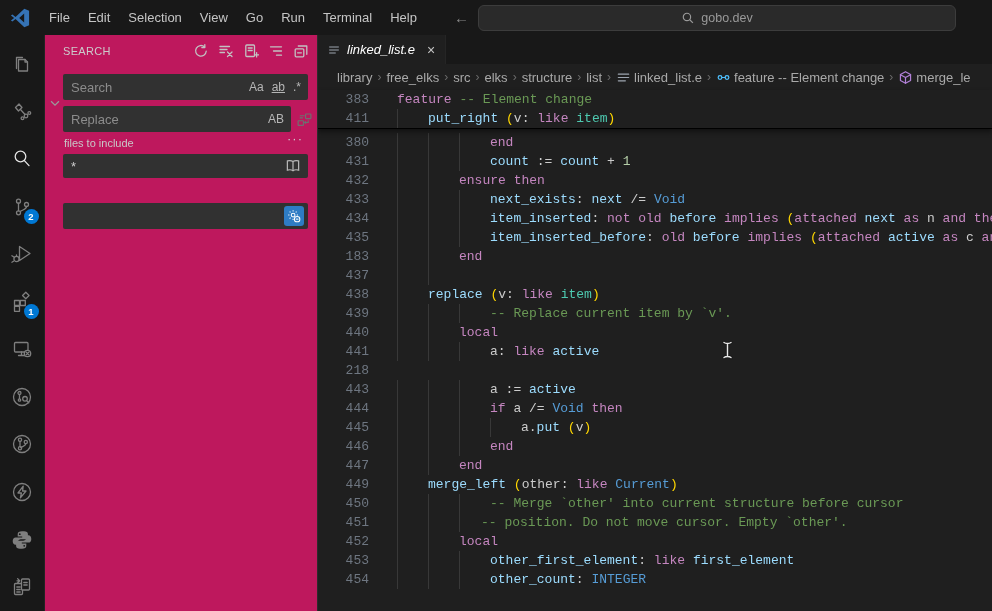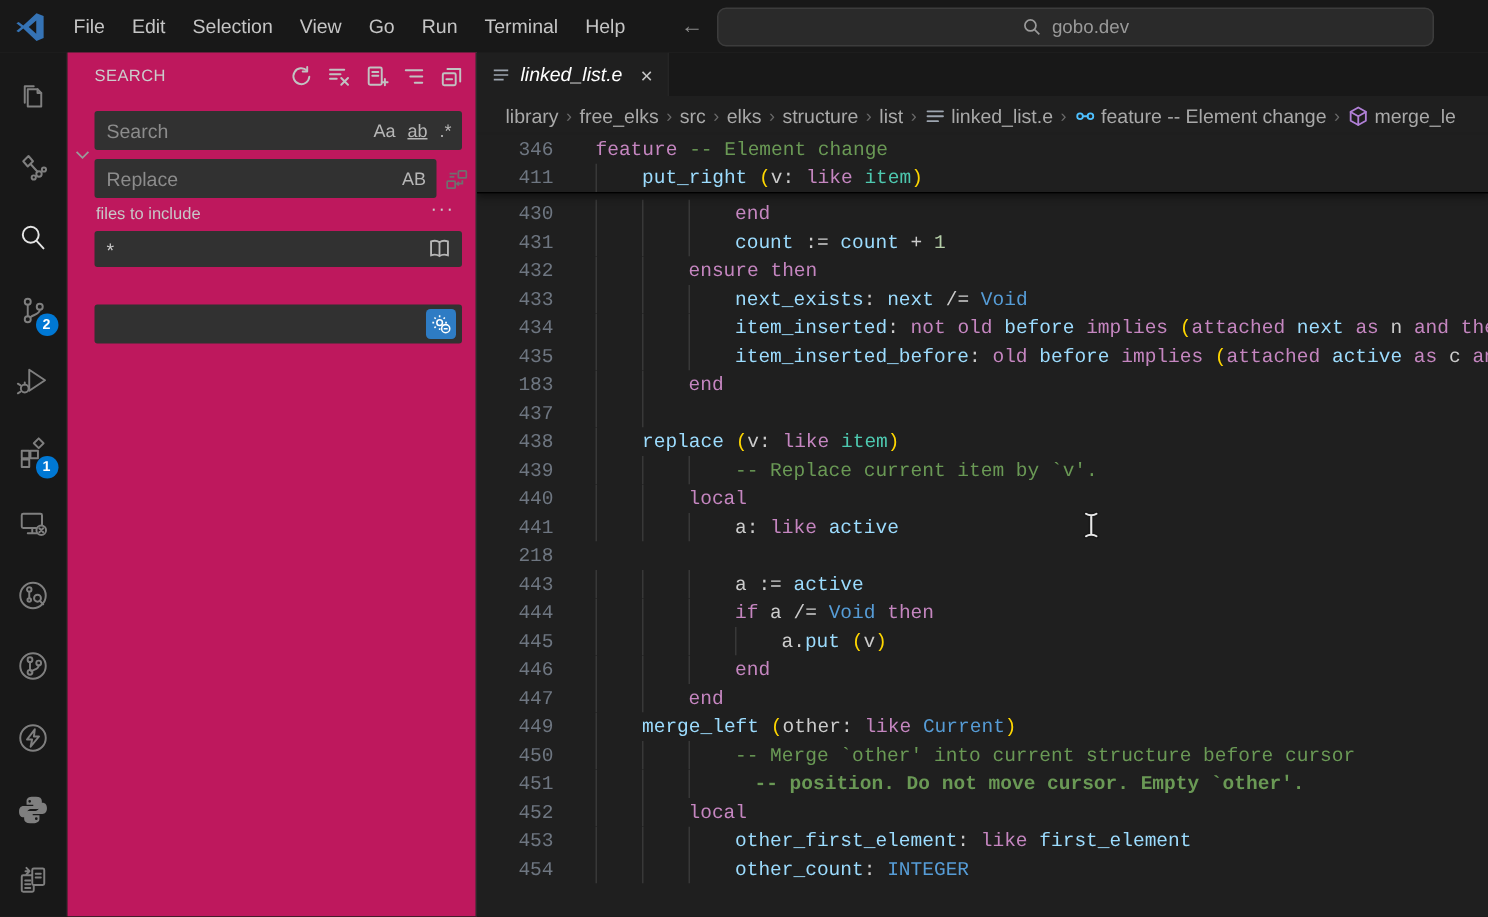--- a/index.html
+++ b/index.html
@@ -387,45 +387,45 @@
               <svg viewBox="0 0 16 16" fill="none" stroke="currentColor" stroke-width="1.3" stroke-linecap="round" stroke-linejoin="round">
                 <path d="M8 1.8l5.4 3v6.4L8 14.2l-5.4-3V4.8z"></path>
                 <path d="M8 8l5.4-3M8 8 2.6 5M8 8v6"></path>
               </svg>
             </span>
             <span>merge_le</span>
           </span>
         </div>
       <div class="code-region">
         <div class="sticky" id="sticky">
-            <div class="code-row"><span class="gutter">346</span><div class="lcontent"><span style="margin-left: 0px; position: relative;"><span style="color: rgb(197, 134, 192);">feature</span><span style="color: rgb(204, 204, 204);"> </span><span style="color: rgb(106, 153, 85);">-- Element change</span></span></div></div>
+            <div class="code-row"><span class="gutter">383</span><div class="lcontent"><span style="margin-left: 0px; position: relative;"><span style="color: rgb(197, 134, 192);">feature</span><span style="color: rgb(204, 204, 204);"> </span><span style="color: rgb(106, 153, 85);">-- Element change</span></span></div></div>
             <div class="code-row"><span class="gutter">411</span><div class="lcontent"><span class="guide" style="left: 7px;"></span><span style="margin-left: 31px; position: relative;"><span style="color: rgb(156, 220, 254);">put_right</span><span style="color: rgb(204, 204, 204);"> </span><span style="color: rgb(255, 215, 0);">(</span><span style="color: rgb(204, 204, 204);">v: </span><span style="color: rgb(197, 134, 192);">like</span><span style="color: rgb(204, 204, 204);"> </span><span style="color: rgb(78, 201, 176);">item</span><span style="color: rgb(255, 215, 0);">)</span></span></div></div>
           </div>
         <div class="code-lines" id="codeLines">
-            <div class="code-row"><span class="gutter">430</span><div class="lcontent"><span class="guide" style="left: 7px;"></span><span class="guide" style="left: 38px;"></span><span class="guide" style="left: 69px;"></span><span style="margin-left: 93px; position: relative;"><span style="color: rgb(197, 134, 192);">end</span></span></div></div>
+            <div class="code-row"><span class="gutter">380</span><div class="lcontent"><span class="guide" style="left: 7px;"></span><span class="guide" style="left: 38px;"></span><span class="guide" style="left: 69px;"></span><span style="margin-left: 93px; position: relative;"><span style="color: rgb(197, 134, 192);">end</span></span></div></div>
             <div class="code-row"><span class="gutter">431</span><div class="lcontent"><span class="guide" style="left: 7px;"></span><span class="guide" style="left: 38px;"></span><span class="guide" style="left: 69px;"></span><span style="margin-left: 93px; position: relative;"><span style="color: rgb(156, 220, 254);">count</span><span style="color: rgb(204, 204, 204);"> := </span><span style="color: rgb(156, 220, 254);">count</span><span style="color: rgb(204, 204, 204);"> + </span><span style="color: rgb(181, 206, 168);">1</span></span></div></div>
             <div class="code-row"><span class="gutter">432</span><div class="lcontent"><span class="guide" style="left: 7px;"></span><span class="guide" style="left: 38px;"></span><span style="margin-left: 62px; position: relative;"><span style="color: rgb(197, 134, 192);">ensure</span><span style="color: rgb(204, 204, 204);"> </span><span style="color: rgb(197, 134, 192);">then</span></span></div></div>
             <div class="code-row"><span class="gutter">433</span><div class="lcontent"><span class="guide" style="left: 7px;"></span><span class="guide" style="left: 38px;"></span><span class="guide" style="left: 69px;"></span><span style="margin-left: 93px; position: relative;"><span style="color: rgb(156, 220, 254);">next_exists</span><span style="color: rgb(204, 204, 204);">: </span><span style="color: rgb(156, 220, 254);">next</span><span style="color: rgb(204, 204, 204);"> /= </span><span style="color: rgb(86, 156, 214);">Void</span></span></div></div>
             <div class="code-row"><span class="gutter">434</span><div class="lcontent"><span class="guide" style="left: 7px;"></span><span class="guide" style="left: 38px;"></span><span class="guide" style="left: 69px;"></span><span style="margin-left: 93px; position: relative;"><span style="color: rgb(156, 220, 254);">item_inserted</span><span style="color: rgb(204, 204, 204);">: </span><span style="color: rgb(197, 134, 192);">not</span><span style="color: rgb(204, 204, 204);"> </span><span style="color: rgb(197, 134, 192);">old</span><span style="color: rgb(204, 204, 204);"> </span><span style="color: rgb(156, 220, 254);">before</span><span style="color: rgb(204, 204, 204);"> </span><span style="color: rgb(197, 134, 192);">implies</span><span style="color: rgb(204, 204, 204);"> </span><span style="color: rgb(255, 215, 0);">(</span><span style="color: rgb(197, 134, 192);">attached</span><span style="color: rgb(204, 204, 204);"> </span><span style="color: rgb(156, 220, 254);">next</span><span style="color: rgb(204, 204, 204);"> </span><span style="color: rgb(197, 134, 192);">as</span><span style="color: rgb(204, 204, 204);"> n </span><span style="color: rgb(197, 134, 192);">and</span><span style="color: rgb(204, 204, 204);"> </span><span style="color: rgb(197, 134, 192);">then</span></span></div></div>
             <div class="code-row"><span class="gutter">435</span><div class="lcontent"><span class="guide" style="left: 7px;"></span><span class="guide" style="left: 38px;"></span><span class="guide" style="left: 69px;"></span><span style="margin-left: 93px; position: relative;"><span style="color: rgb(156, 220, 254);">item_inserted_before</span><span style="color: rgb(204, 204, 204);">: </span><span style="color: rgb(197, 134, 192);">old</span><span style="color: rgb(204, 204, 204);"> </span><span style="color: rgb(156, 220, 254);">before</span><span style="color: rgb(204, 204, 204);"> </span><span style="color: rgb(197, 134, 192);">implies</span><span style="color: rgb(204, 204, 204);"> </span><span style="color: rgb(255, 215, 0);">(</span><span style="color: rgb(197, 134, 192);">attached</span><span style="color: rgb(204, 204, 204);"> </span><span style="color: rgb(156, 220, 254);">active</span><span style="color: rgb(204, 204, 204);"> </span><span style="color: rgb(197, 134, 192);">as</span><span style="color: rgb(204, 204, 204);"> c </span><span style="color: rgb(197, 134, 192);">and</span></span></div></div>
             <div class="code-row"><span class="gutter">183</span><div class="lcontent"><span class="guide" style="left: 7px;"></span><span class="guide" style="left: 38px;"></span><span style="margin-left: 62px; position: relative;"><span style="color: rgb(197, 134, 192);">end</span></span></div></div>
             <div class="code-row"><span class="gutter">437</span><div class="lcontent"><span class="guide" style="left: 7px;"></span><span class="guide" style="left: 38px;"></span><span style="margin-left: 0px; position: relative;"></span></div></div>
             <div class="code-row"><span class="gutter">438</span><div class="lcontent"><span class="guide" style="left: 7px;"></span><span style="margin-left: 31px; position: relative;"><span style="color: rgb(156, 220, 254);">replace</span><span style="color: rgb(204, 204, 204);"> </span><span style="color: rgb(255, 215, 0);">(</span><span style="color: rgb(204, 204, 204);">v: </span><span style="color: rgb(197, 134, 192);">like</span><span style="color: rgb(204, 204, 204);"> </span><span style="color: rgb(78, 201, 176);">item</span><span style="color: rgb(255, 215, 0);">)</span></span></div></div>
             <div class="code-row"><span class="gutter">439</span><div class="lcontent"><span class="guide" style="left: 7px;"></span><span class="guide" style="left: 38px;"></span><span class="guide" style="left: 69px;"></span><span style="margin-left: 93px; position: relative;"><span style="color: rgb(106, 153, 85);">-- Replace current item by `v'.</span></span></div></div>
             <div class="code-row"><span class="gutter">440</span><div class="lcontent"><span class="guide" style="left: 7px;"></span><span class="guide" style="left: 38px;"></span><span style="margin-left: 62px; position: relative;"><span style="color: rgb(197, 134, 192);">local</span></span></div></div>
             <div class="code-row"><span class="gutter">441</span><div class="lcontent"><span class="guide" style="left: 7px;"></span><span class="guide" style="left: 38px;"></span><span class="guide" style="left: 69px;"></span><span style="margin-left: 93px; position: relative;"><span style="color: rgb(204, 204, 204);">a: </span><span style="color: rgb(197, 134, 192);">like</span><span style="color: rgb(204, 204, 204);"> </span><span style="color: rgb(156, 220, 254);">active</span></span></div></div>
             <div class="code-row"><span class="gutter">218</span></div>
             <div class="code-row"><span class="gutter">443</span><div class="lcontent"><span class="guide" style="left: 7px;"></span><span class="guide" style="left: 38px;"></span><span class="guide" style="left: 69px;"></span><span style="margin-left: 93px; position: relative;"><span style="color: rgb(204, 204, 204);">a := </span><span style="color: rgb(156, 220, 254);">active</span></span></div></div>
             <div class="code-row"><span class="gutter">444</span><div class="lcontent"><span class="guide" style="left: 7px;"></span><span class="guide" style="left: 38px;"></span><span class="guide" style="left: 69px;"></span><span style="margin-left: 93px; position: relative;"><span style="color: rgb(197, 134, 192);">if</span><span style="color: rgb(204, 204, 204);"> a /= </span><span style="color: rgb(86, 156, 214);">Void</span><span style="color: rgb(204, 204, 204);"> </span><span style="color: rgb(197, 134, 192);">then</span></span></div></div>
             <div class="code-row"><span class="gutter">445</span><div class="lcontent"><span class="guide" style="left: 7px;"></span><span class="guide" style="left: 38px;"></span><span class="guide" style="left: 69px;"></span><span class="guide" style="left: 100px;"></span><span style="margin-left: 124px; position: relative;"><span style="color: rgb(204, 204, 204);">a.</span><span style="color: rgb(156, 220, 254);">put</span><span style="color: rgb(204, 204, 204);"> </span><span style="color: rgb(255, 215, 0);">(</span><span style="color: rgb(204, 204, 204);">v</span><span style="color: rgb(255, 215, 0);">)</span></span></div></div>
             <div class="code-row"><span class="gutter">446</span><div class="lcontent"><span class="guide" style="left: 7px;"></span><span class="guide" style="left: 38px;"></span><span class="guide" style="left: 69px;"></span><span style="margin-left: 93px; position: relative;"><span style="color: rgb(197, 134, 192);">end</span></span></div></div>
             <div class="code-row"><span class="gutter">447</span><div class="lcontent"><span class="guide" style="left: 7px;"></span><span class="guide" style="left: 38px;"></span><span style="margin-left: 62px; position: relative;"><span style="color: rgb(197, 134, 192);">end</span></span></div></div>
             <div class="code-row"><span class="gutter">449</span><div class="lcontent"><span class="guide" style="left: 7px;"></span><span style="margin-left: 31px; position: relative;"><span style="color: rgb(156, 220, 254);">merge_left</span><span style="color: rgb(204, 204, 204);"> </span><span style="color: rgb(255, 215, 0);">(</span><span style="color: rgb(204, 204, 204);">other: </span><span style="color: rgb(197, 134, 192);">like</span><span style="color: rgb(204, 204, 204);"> </span><span style="color: rgb(86, 156, 214);">Current</span><span style="color: rgb(255, 215, 0);">)</span></span></div></div>
             <div class="code-row"><span class="gutter">450</span><div class="lcontent"><span class="guide" style="left: 7px;"></span><span class="guide" style="left: 38px;"></span><span class="guide" style="left: 69px;"></span><span style="margin-left: 93px; position: relative;"><span style="color: rgb(106, 153, 85);">-- Merge `other' into current structure before cursor</span></span></div></div>
-            <div class="code-row"><span class="gutter">451</span><div class="lcontent"><span class="guide" style="left: 7px;"></span><span class="guide" style="left: 38px;"></span><span class="guide" style="left: 69px;"></span><span style="margin-left: 106px; position: relative; font-weight: bold;"><span style="color: rgb(106, 153, 85);">-- position. Do not move cursor. Empty `other'.</span></span></div></div>
+            <div class="code-row"><span class="gutter">451</span><div class="lcontent"><span class="guide" style="left: 7px;"></span><span class="guide" style="left: 38px;"></span><span class="guide" style="left: 69px;"></span><span style="margin-left: 84px; position: relative;"><span style="color: rgb(106, 153, 85);">-- position. Do not move cursor. Empty `other'.</span></span></div></div>
             <div class="code-row"><span class="gutter">452</span><div class="lcontent"><span class="guide" style="left: 7px;"></span><span class="guide" style="left: 38px;"></span><span style="margin-left: 62px; position: relative;"><span style="color: rgb(197, 134, 192);">local</span></span></div></div>
             <div class="code-row"><span class="gutter">453</span><div class="lcontent"><span class="guide" style="left: 7px;"></span><span class="guide" style="left: 38px;"></span><span class="guide" style="left: 69px;"></span><span style="margin-left: 93px; position: relative;"><span style="color: rgb(156, 220, 254);">other_first_element</span><span style="color: rgb(204, 204, 204);">: </span><span style="color: rgb(197, 134, 192);">like</span><span style="color: rgb(204, 204, 204);"> </span><span style="color: rgb(156, 220, 254);">first_element</span></span></div></div>
             <div class="code-row"><span class="gutter">454</span><div class="lcontent"><span class="guide" style="left: 7px;"></span><span class="guide" style="left: 38px;"></span><span class="guide" style="left: 69px;"></span><span style="margin-left: 93px; position: relative;"><span style="color: rgb(156, 220, 254);">other_count</span><span style="color: rgb(204, 204, 204);">: </span><span style="color: rgb(86, 156, 214);">INTEGER</span></span></div></div>
           </div>
       </div>
     </div>
   </div>
 
   <div class="mouse-cursor" style="left:721px;top:340px;">
     <svg width="13" height="20" viewBox="0 0 13 20">

